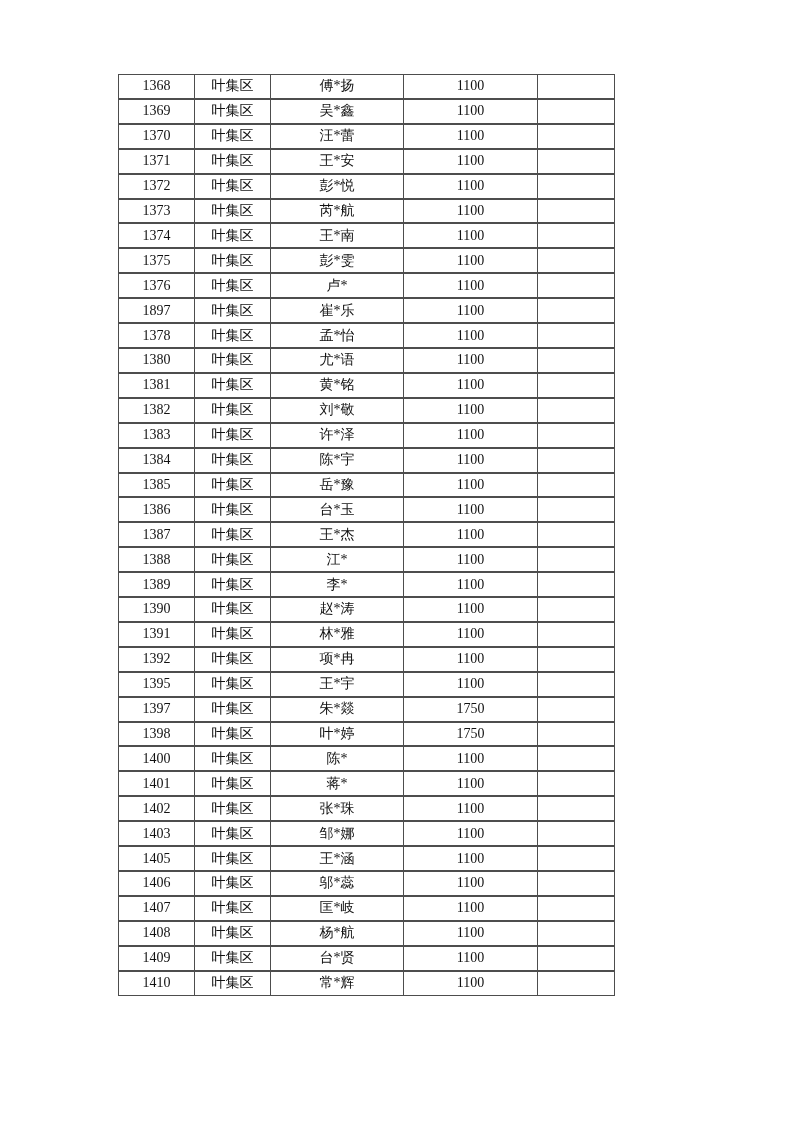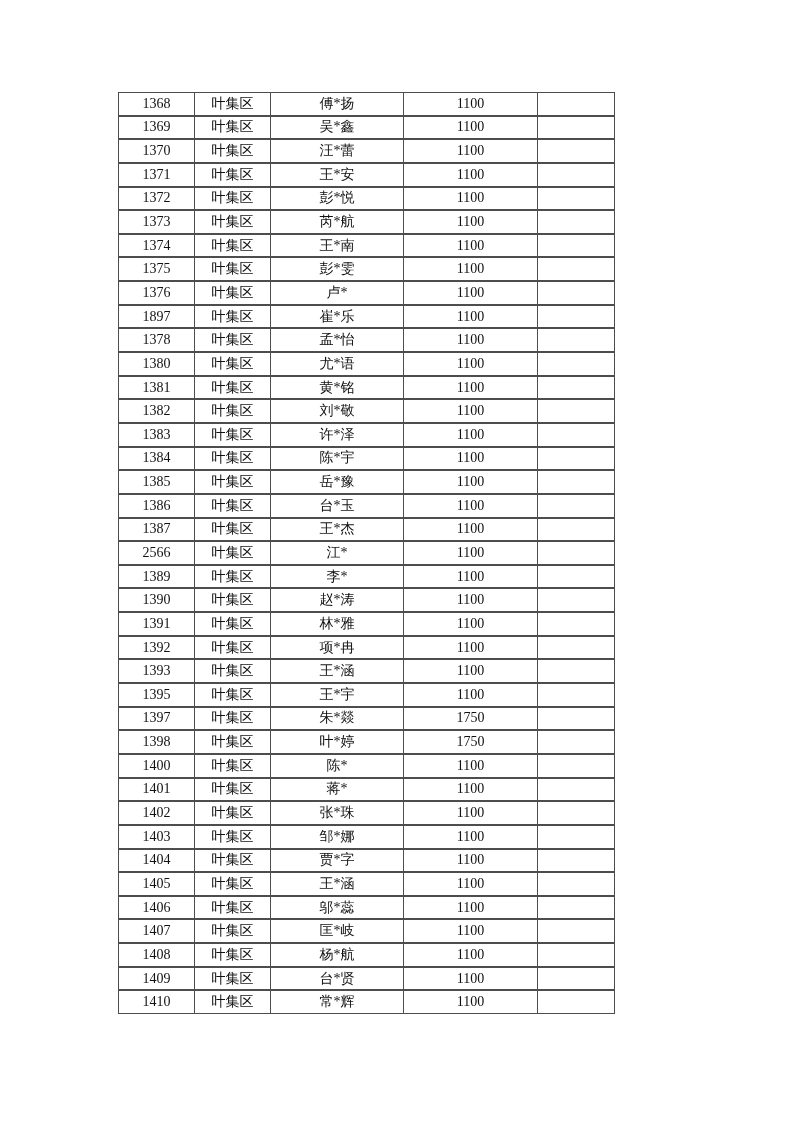--- a/index.html
+++ b/index.html
@@ -11,21 +11,21 @@
     position: relative;
     width: 793px;
     height: 1122px;
     background: #ffffff;
     overflow: hidden;
     font-family: "Liberation Serif", "DejaVu Serif", serif;
   }
   table.data-table {
     position: absolute;
     left: 118px;
-    top: 92px;
+    top: 74px;
     width: 497px;
     height: 922px;
     border-collapse: separate;
     border-spacing: 0;
     table-layout: fixed;
   }
   table.data-table td {
     height: 19.4px;
     padding: 0 2px;
     text-align: center;
@@ -183,21 +183,21 @@
           <td></td>
         </tr>
         <tr>
           <td>1387</td>
           <td>叶集区</td>
           <td>王*杰</td>
           <td>1100</td>
           <td></td>
         </tr>
         <tr>
-          <td>2566</td>
+          <td>1388</td>
           <td>叶集区</td>
           <td>江*</td>
           <td>1100</td>
           <td></td>
         </tr>
         <tr>
           <td>1389</td>
           <td>叶集区</td>
           <td>李*</td>
           <td>1100</td>
@@ -214,27 +214,20 @@
           <td>1391</td>
           <td>叶集区</td>
           <td>林*雅</td>
           <td>1100</td>
           <td></td>
         </tr>
         <tr>
           <td>1392</td>
           <td>叶集区</td>
           <td>项*冉</td>
-          <td>1100</td>
-          <td></td>
-        </tr>
-        <tr>
-          <td>1393</td>
-          <td>叶集区</td>
-          <td>王*涵</td>
           <td>1100</td>
           <td></td>
         </tr>
         <tr>
           <td>1395</td>
           <td>叶集区</td>
           <td>王*宇</td>
           <td>1100</td>
           <td></td>
         </tr>
@@ -270,27 +263,20 @@
           <td>1402</td>
           <td>叶集区</td>
           <td>张*珠</td>
           <td>1100</td>
           <td></td>
         </tr>
         <tr>
           <td>1403</td>
           <td>叶集区</td>
           <td>邹*娜</td>
-          <td>1100</td>
-          <td></td>
-        </tr>
-        <tr>
-          <td>1404</td>
-          <td>叶集区</td>
-          <td>贾*字</td>
           <td>1100</td>
           <td></td>
         </tr>
         <tr>
           <td>1405</td>
           <td>叶集区</td>
           <td>王*涵</td>
           <td>1100</td>
           <td></td>
         </tr>

